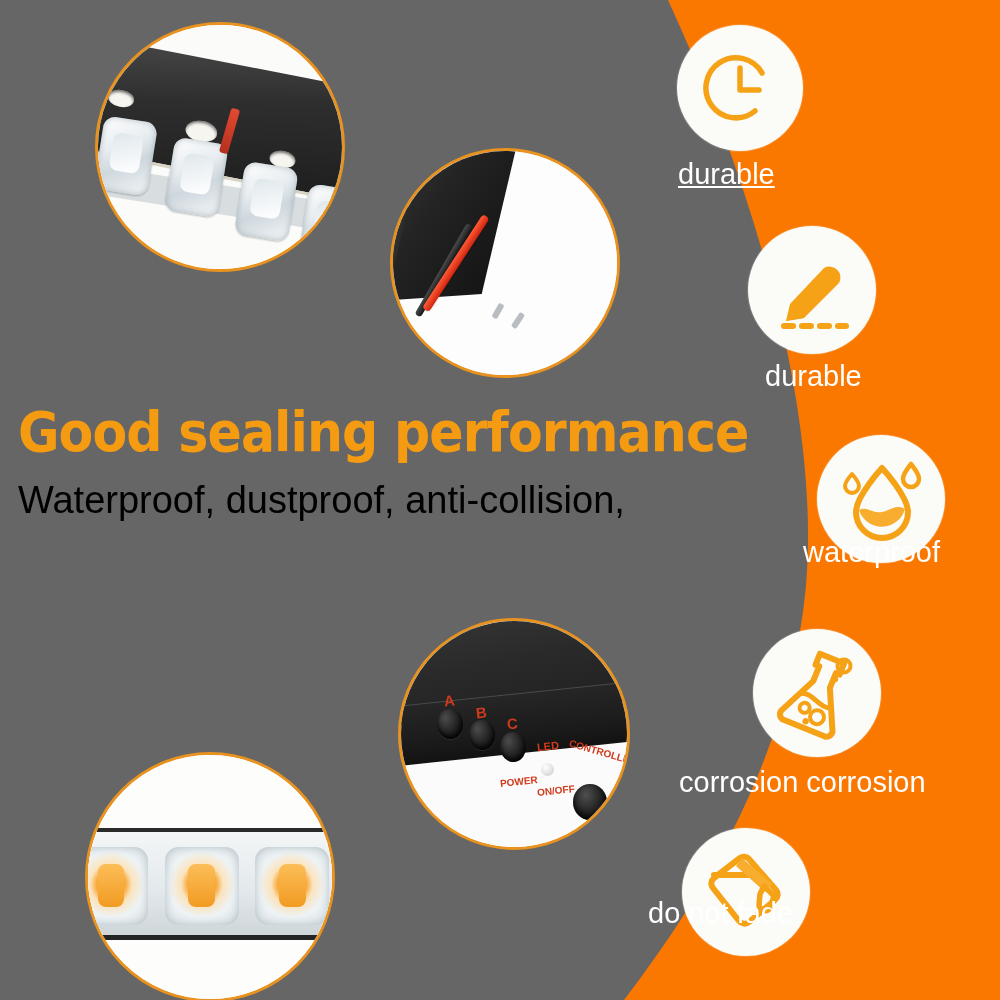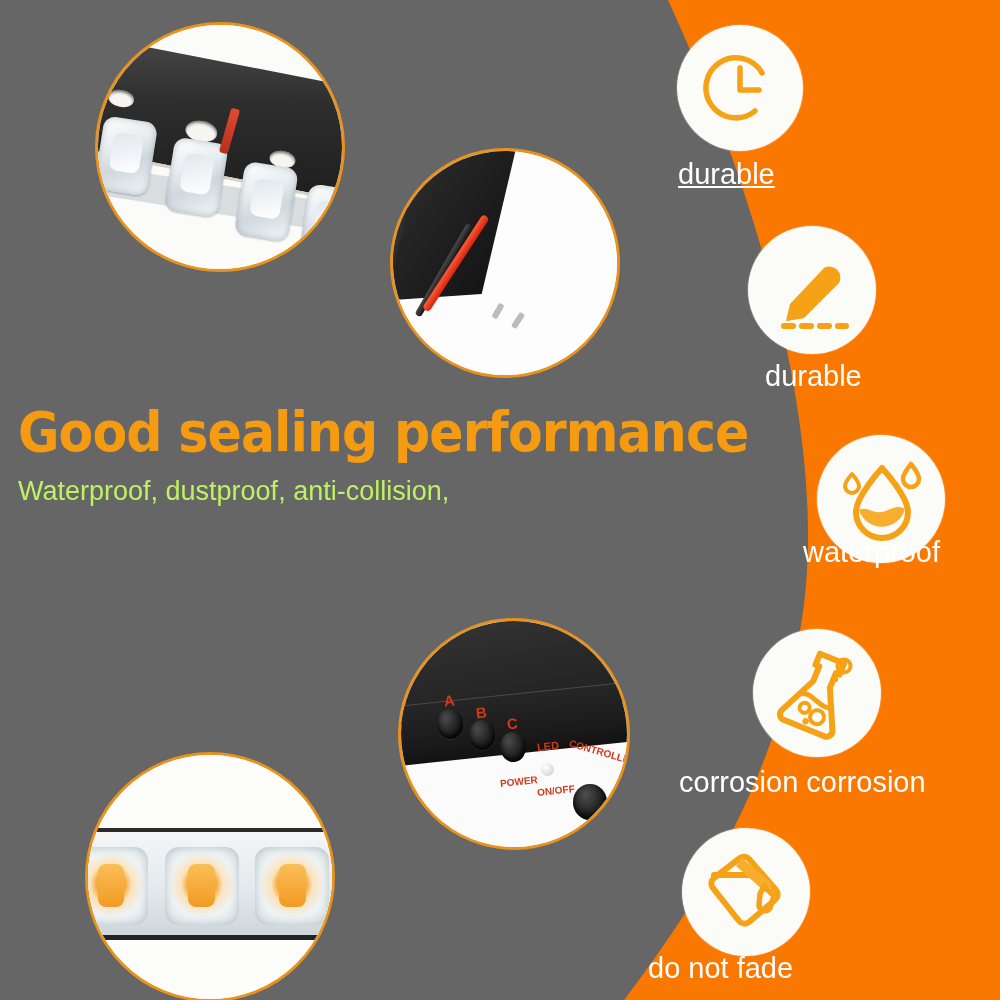--- a/index.html
+++ b/index.html
@@ -94,22 +94,22 @@
            box-shadow:inset 0 0 8px rgba(130,150,160,.5);}
   .b4 .amber:after{content:"";position:absolute;left:32%;top:22%;width:36%;height:56%;
            border-radius:8px;background:linear-gradient(180deg,#fcbe58,#f19b22);}
 
   
   .headline{position:absolute;left:18px;top:405px;width:680px;
            color:#f59b11;font-weight:bold;font-size:55px;line-height:1;
            letter-spacing:-1px;
            transform:scaleX(.92);transform-origin:left center;
            font-family:"DejaVu Sans",sans-serif;white-space:nowrap;}
-  .subline{position:absolute;left:18px;top:472px;width:640px;color:#bef264;
-           font-size:27px;line-height:1.48;font-family:"Liberation Sans",sans-serif;}
+  .subline{position:absolute;left:18px;top:472px;width:640px;color:#000000;
+           font-size:38px;line-height:1.48;font-family:"Liberation Sans",sans-serif;}
 
   
   .feat{position:absolute;}
   .feat .disc{position:absolute;border-radius:50%;background:#fbfbf8;
            box-shadow:0 0 0 1px rgba(255,255,255,.15);}
   .feat .flabel{position:absolute;color:#ffffff;font-size:29px;white-space:nowrap;
            font-family:"Liberation Sans",sans-serif;}
   .feat svg{position:absolute;}
 </style>
 </head>
@@ -250,16 +250,16 @@
 
   <div class="feat">
     <div class="disc" style="left:682px;top:828px;width:128px;height:128px;"></div>
     <svg style="left:700px;top:844px;" width="94" height="96" viewBox="0 0 94 96">
       <path d="M14 34 L40 14 a7 7 0 0 1 9 1 L76 46 a7 7 0 0 1 -1 10 L49 78
                a7 7 0 0 1 -10 -1 L13 44 a7 7 0 0 1 1 -10 Z" fill="none" stroke="#F5A216" stroke-width="6" stroke-linejoin="round"></path>
       <path d="M14 31 L49 31" fill="none" stroke="#F5A216" stroke-width="6" stroke-linecap="round"></path>
       <path d="M42 14 L72 40 L65 48 L36 22 Z" fill="#F9AD2E"></path>
       <path d="M64 42 L74 52 L70 64 a6 6 0 0 1 -11 -3 L60 50 Z" fill="none" stroke="#F5A216" stroke-width="5.5" stroke-linejoin="round"></path>
     </svg>
-    <div class="flabel" style="left:648px;top:952px;">do not fade</div>
+    <div class="flabel" style="left:648px;top:897px;">do not fade</div>
   </div>
 
 </div>
 
 </body></html>

